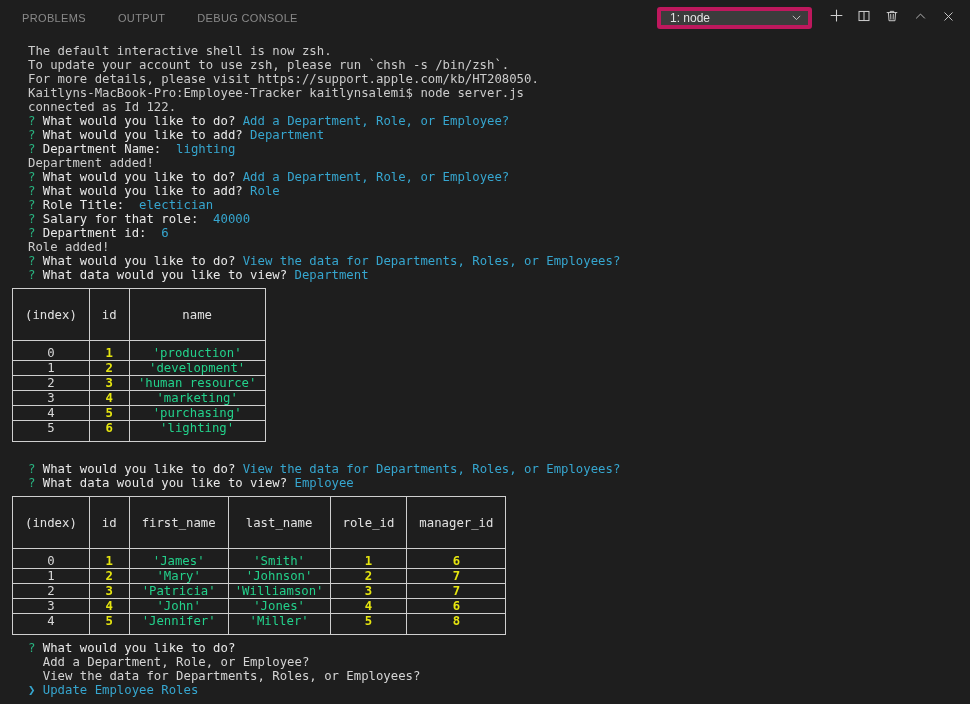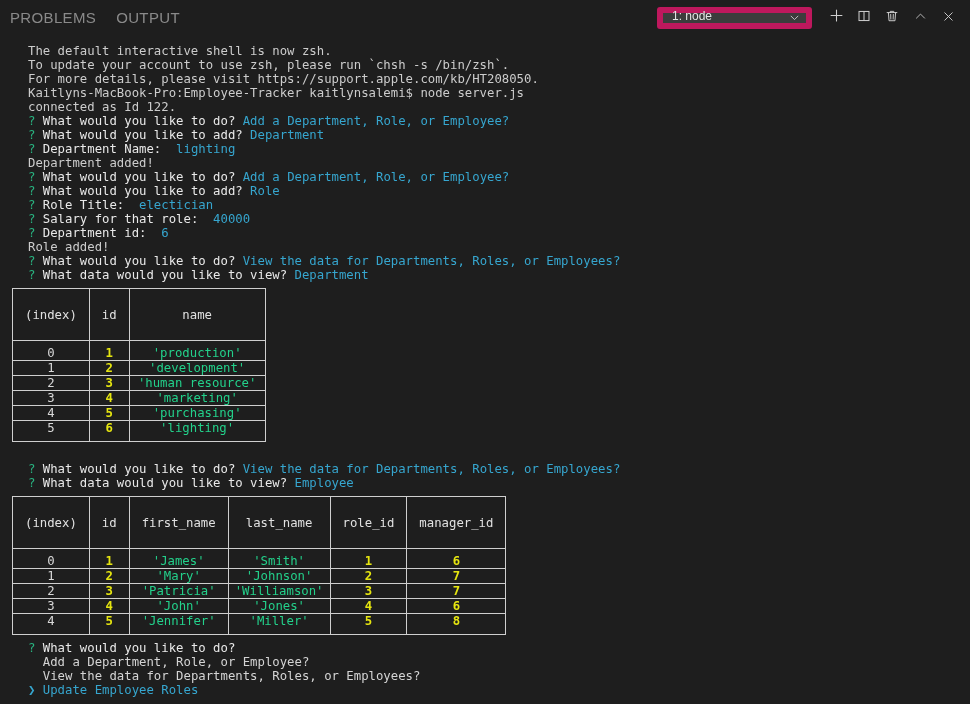--- a/index.html
+++ b/index.html
@@ -28,26 +28,27 @@
     display: flex;
     align-items: center;
     height: 35px;
   }
   .tab {
     position: relative;
     height: 35px;
     display: flex;
     align-items: center;
     padding: 0 10px;
-    font-size: 15px;
+    font-size: 11px;
     letter-spacing: 0.35px;
     text-transform: uppercase;
     color: #8a8a8a;
     cursor: pointer;
     white-space: nowrap;
+    margin-left: 12px;
   }
   .tab.active {
     color: #e7e7e7;
     font-weight: bold;
   }
   .tab.active::after {
     content: "";
     position: absolute;
     left: 10px;
     right: 10px;
@@ -55,24 +56,24 @@
     height: 1px;
     background: #e7e7e7;
   }
 
   .header-spacer { flex: 1 1 auto; }
 
   .term-select {
     width: 155px;
     height: 22px;
     background: #3c3c3c;
-    border: 6px solid #be185d;
+    border: 4px solid #be185d;
     border-radius: 3px;
     display: flex;
-    align-items: flex-end;
+    align-items: center;
     padding: 0 6px 0 9px;
     box-sizing: border-box;
     font-size: 12px;
     color: #e4e4e4;
     cursor: pointer;
     margin-right: 10px;
   }
   .term-select .sel-label { flex: 1 1 auto; white-space: nowrap; }
   .term-select .chev { flex: 0 0 auto; display: flex; align-items: center; }
 
@@ -138,20 +139,21 @@
 
   .spacer-line { height: 14px; }
 </style>
 </head>
 <body>
 
 <div class="panel-header">
   <div class="tabs">
       <div class="tab">PROBLEMS</div>
       <div class="tab">OUTPUT</div>
+      <div class="tab">DEBUG CONSOLE</div>
     </div>
 
   <div class="header-spacer"></div>
 
   <div class="term-select">
     <span class="sel-label">1: node</span>
     <span class="chev">
       <svg width="11" height="11" viewBox="0 0 16 16" fill="none" stroke="#cfcfcf" stroke-width="1.3" stroke-linecap="round" stroke-linejoin="round">
         <polyline points="3,6 8,11 13,6"></polyline>
       </svg>

